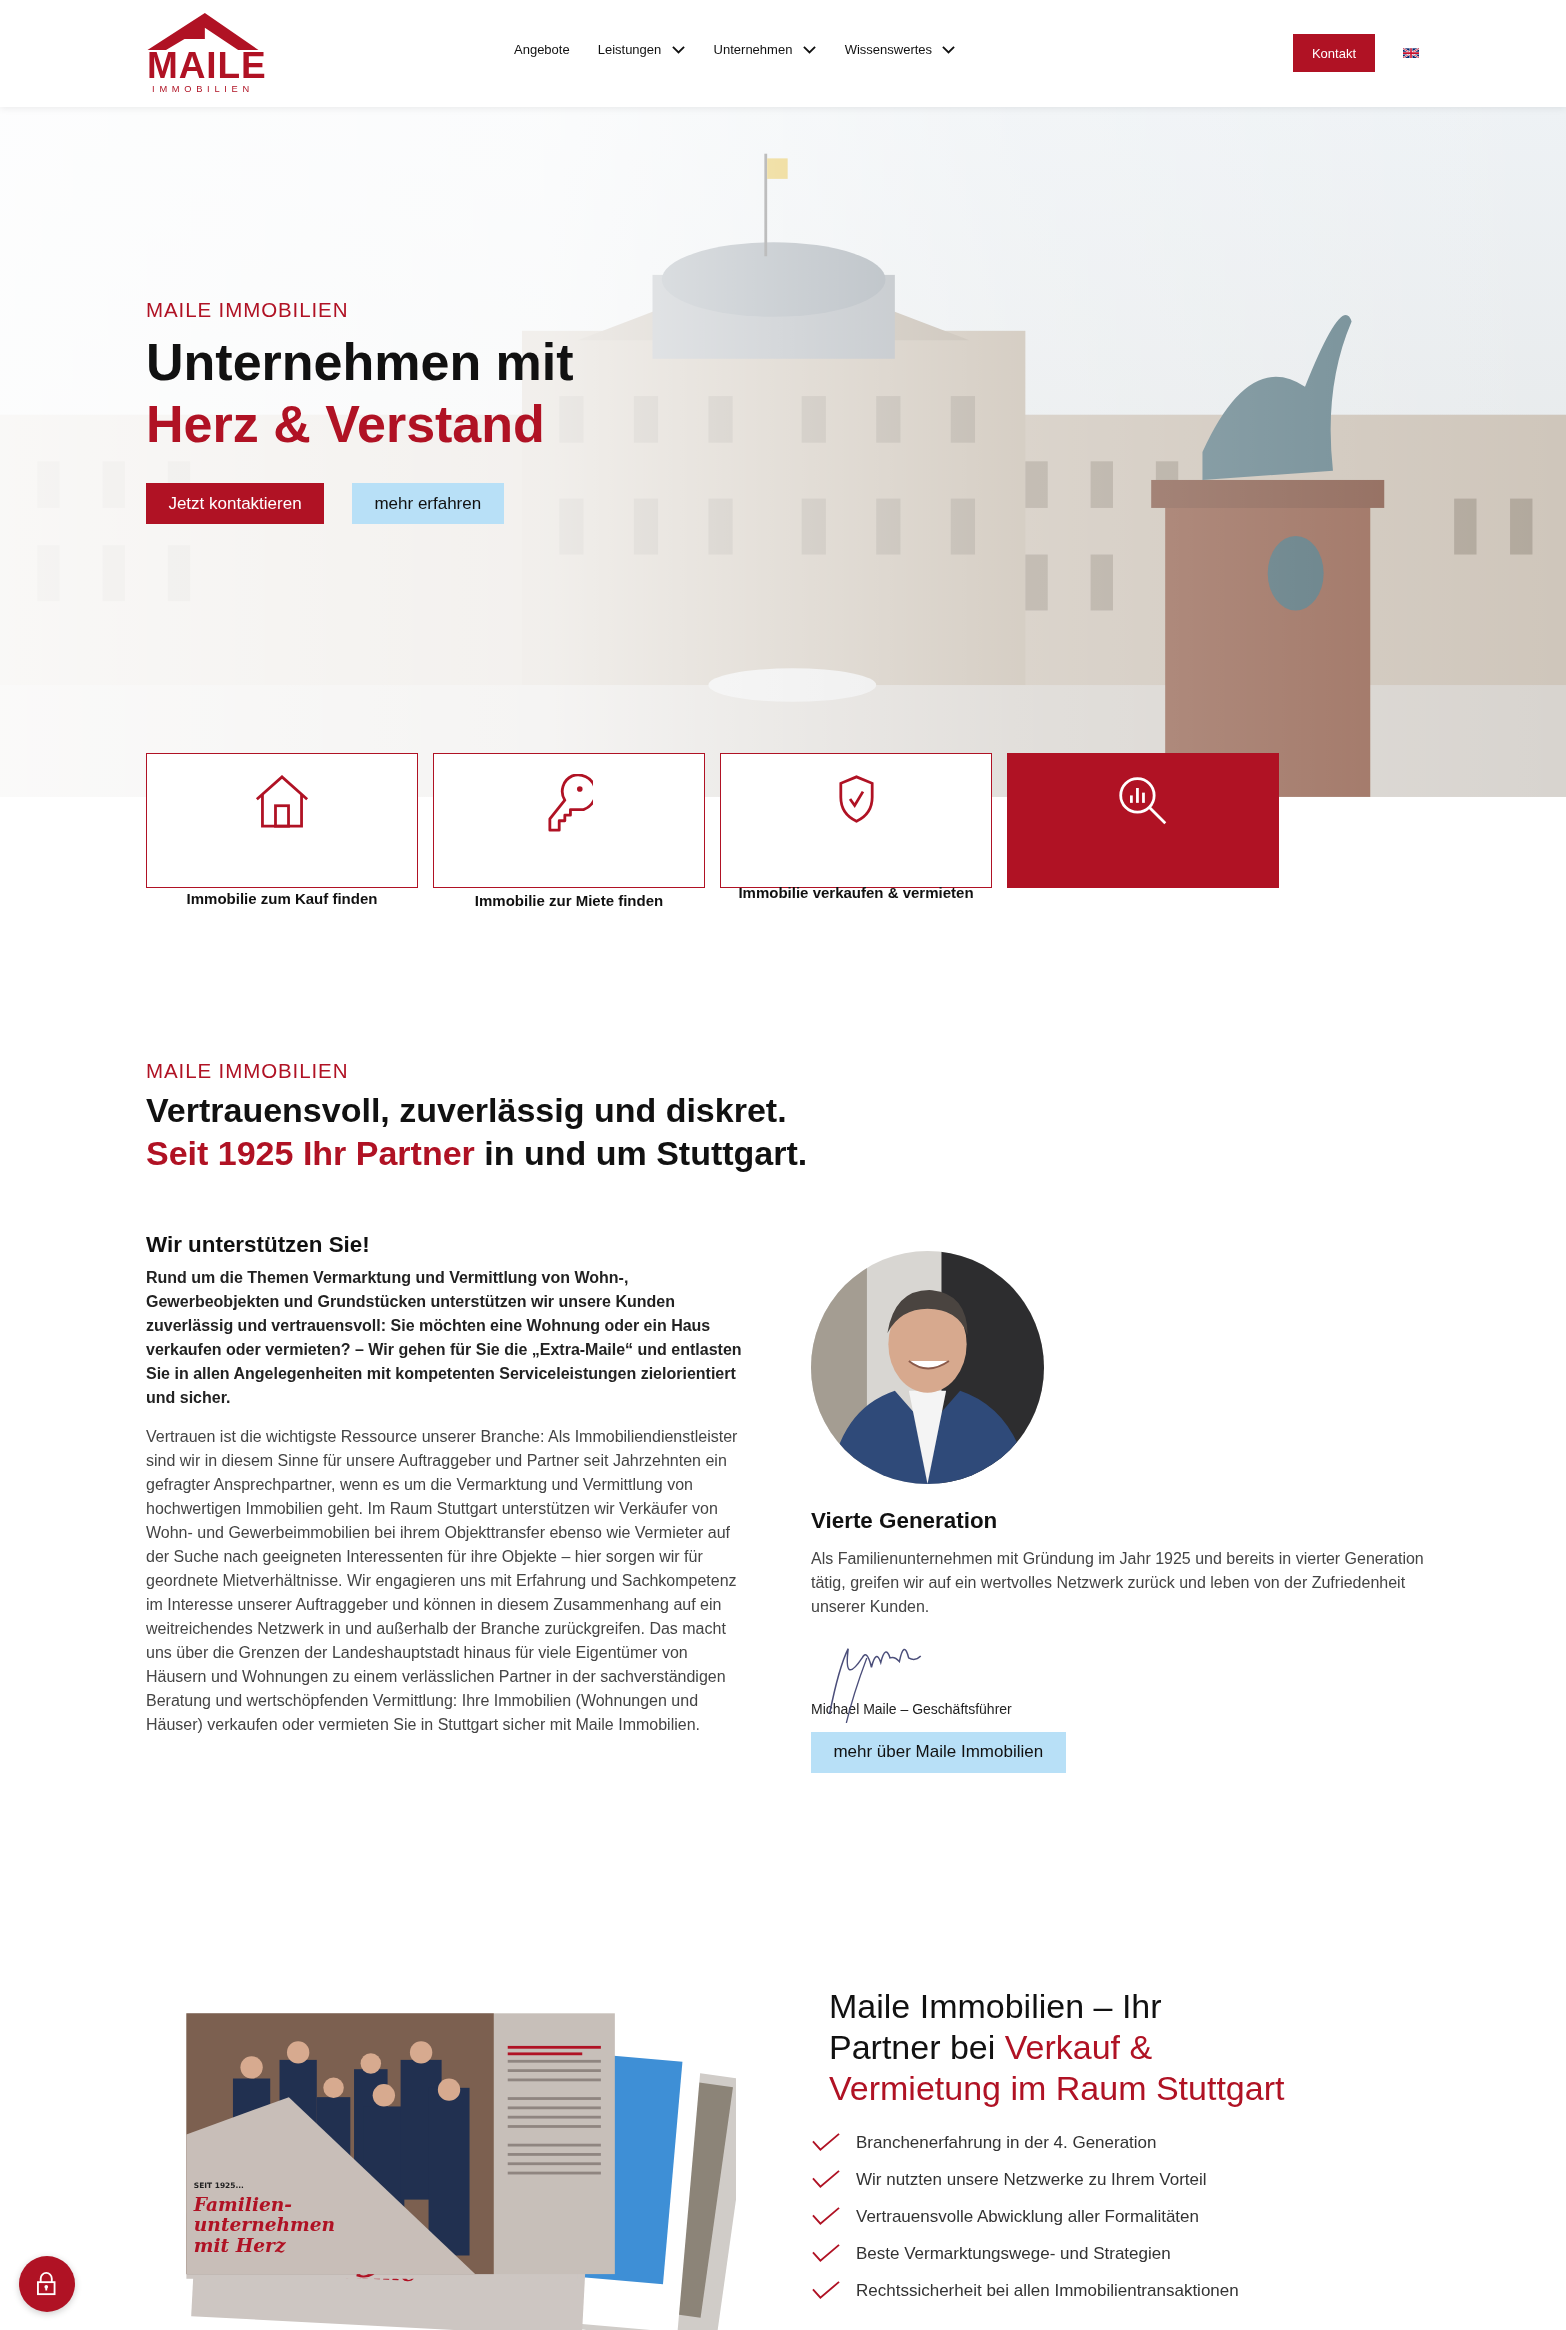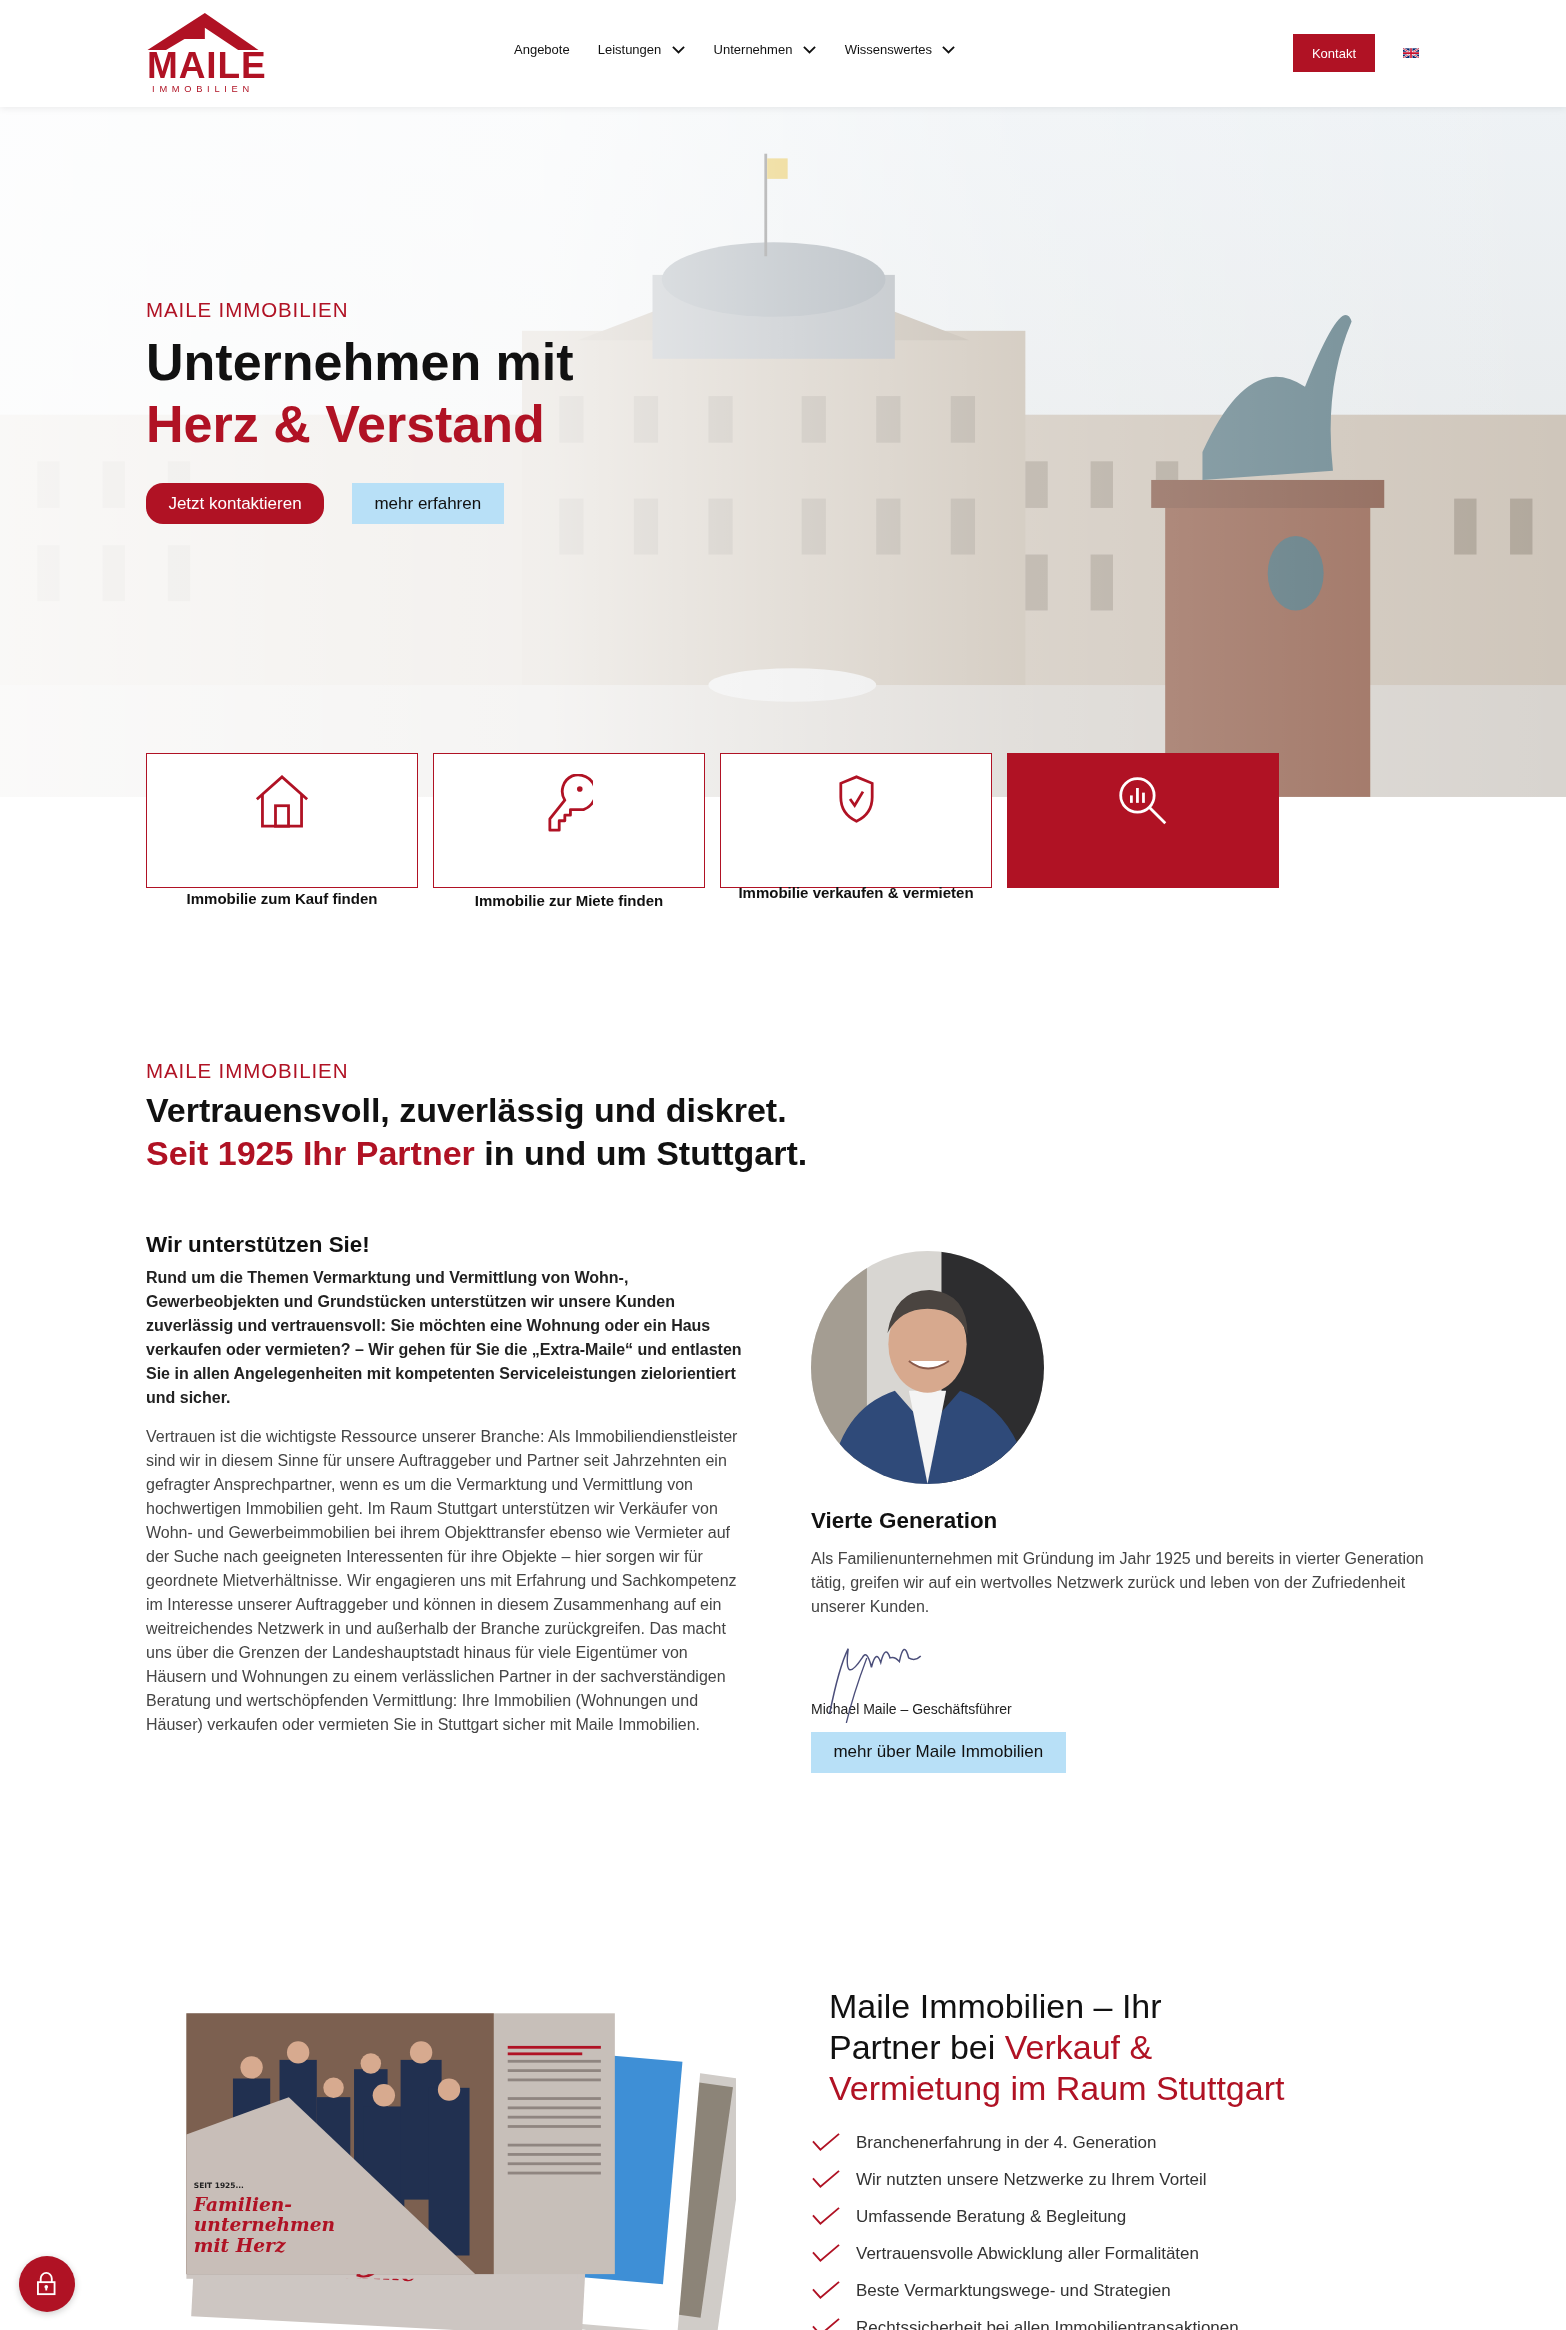--- a/index.html
+++ b/index.html
@@ -23,21 +23,21 @@
   .hero { position: absolute; top: 107px; left: 0; width: 1566px; height: 690px; overflow: hidden;
     background: linear-gradient(180deg, #f1f4f6 0%, #e9ebeb 40%, #dcd9d4 70%, #d3d0cc 100%); }
   .hero-bg { position: absolute; inset: 0; }
   .hero-fade { position: absolute; inset: 0; background: linear-gradient(90deg, rgba(255,255,255,0.88) 0%, rgba(255,255,255,0.75) 35%, rgba(255,255,255,0.25) 65%, rgba(255,255,255,0) 100%); }
   .hero-content { position: absolute; left: 146px; top: 191px; width: 746px; }
   .eyebrow { font-size: 20.5px; color: var(--red); letter-spacing: 0.9px; font-family: "Liberation Sans", sans-serif; }
   .hero-title { font-family: "Liberation Sans", sans-serif; font-weight: 700; font-size: 52px; line-height: 62px; margin-top: 9.3px; color: #111; }
   .hero-title .red { color: var(--red); display: block; }
   .hero-sub { font-family: "Liberation Sans", sans-serif; font-size: 22.4px; line-height: 34px; color: #2b2b2b; margin-top: 26px; }
   .hero-buttons { display: flex; gap: 28px; margin-top: 28px; }
-  .btn-red { background: var(--red); color: #fff; height: 41px; padding: 0 22.4px; display: flex; align-items: center; font-size: 17px; font-family: "Liberation Sans", sans-serif; cursor: pointer; border-radius: 17px; }
+  .btn-red { background: var(--red); color: #fff; height: 41px; padding: 0 22.4px; display: flex; align-items: center; font-size: 17px; font-family: "Liberation Sans", sans-serif; cursor: pointer; }
   .btn-blue { background: var(--blue); color: #111; height: 41px; padding: 0 22.4px; display: flex; align-items: center; font-size: 17px; font-family: "Liberation Sans", sans-serif; cursor: pointer; }
 
   
   .cards { position: absolute; top: 753px; left: 146px; display: flex; gap: 15px; z-index: 5; }
   .card { width: 272px; height: 135px; background: #fff; border: 1.9px solid var(--red); display: flex; flex-direction: column; align-items: center; cursor: pointer; gap: 44px; }
   .card.filled { background: var(--red); text-align: center; }
   .card .ic { margin-top: 20.5px; height: 56px; display: flex; align-items: center; justify-content: center; }
   .card .lbl { margin-top: 17px; font-family: "Liberation Sans", sans-serif; font-weight: 700; font-size: 15px; color: #111; }
   .card.filled .lbl { color: #fff; }
 
@@ -341,26 +341,20 @@
   <li>
       <svg class="chk" viewBox="0 0 32 22">
         <polyline points="2,10 10,19 30,2" fill="none" stroke="#b01224" stroke-width="2"></polyline>
       </svg>
       <span>Wir nutzten unsere Netzwerke zu Ihrem Vorteil</span>
     </li>
   <li>
       <svg class="chk" viewBox="0 0 32 22">
         <polyline points="2,10 10,19 30,2" fill="none" stroke="#b01224" stroke-width="2"></polyline>
       </svg>
-      <span>Umfassende Beratung &amp; Begleitung</span>
-    </li>
-  <li>
-      <svg class="chk" viewBox="0 0 32 22">
-        <polyline points="2,10 10,19 30,2" fill="none" stroke="#b01224" stroke-width="2"></polyline>
-      </svg>
       <span>Vertrauensvolle Abwicklung aller Formalitäten</span>
     </li>
   <li>
       <svg class="chk" viewBox="0 0 32 22">
         <polyline points="2,10 10,19 30,2" fill="none" stroke="#b01224" stroke-width="2"></polyline>
       </svg>
       <span>Beste Vermarktungswege- und Strategien</span>
     </li>
   <li>
       <svg class="chk" viewBox="0 0 32 22">

